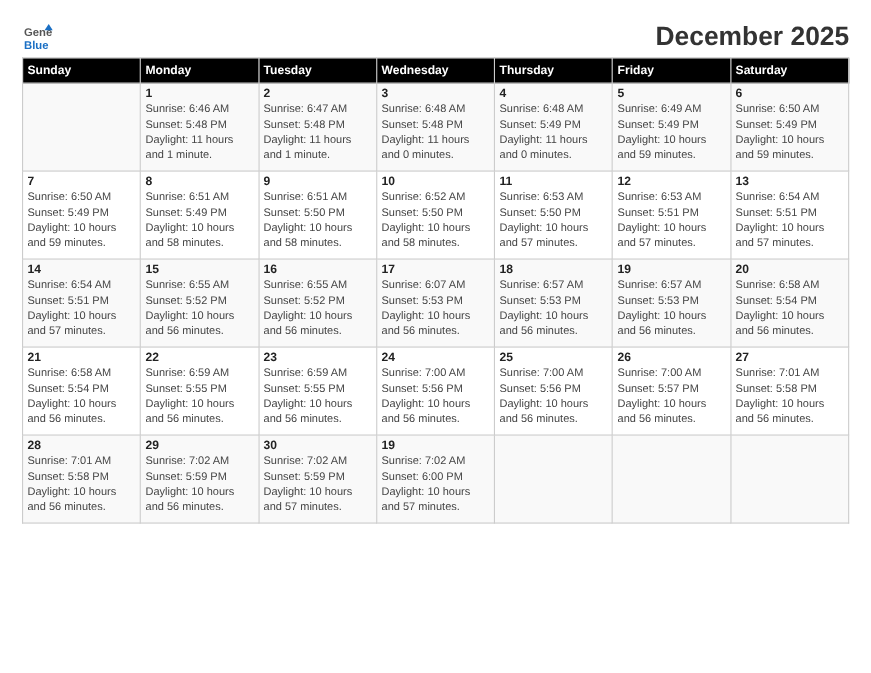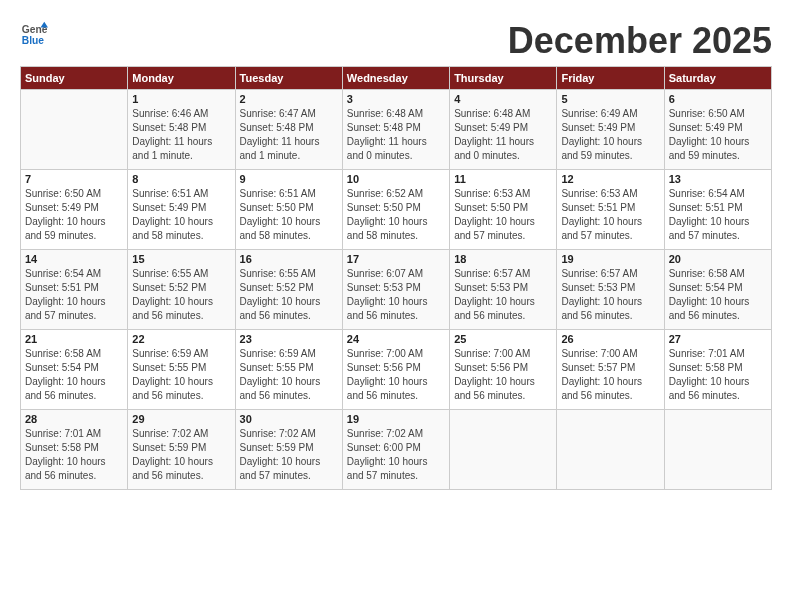--- a/index.html
+++ b/index.html
@@ -23,38 +23,38 @@
       font-weight: bold;
       color: #333;
     }
     .logo-icon {
       width: 28px;
       height: 28px;
       margin-right: 2px;
       position: relative;
     }
     .month-title {
-      font-size: 36px;
+      font-size: 24px;
       font-weight: bold;
       color: #333;
       text-align: right;
     }
     .subtitle {
       text-align: right;
       font-size: 14px;
       color: #333;
       margin-bottom: 8px;
     }
     table {
       width: 100%;
       border-collapse: collapse;
       font-size: 10px;
     }
     thead tr th {
-      background-color: #7f1d1d;
+      background-color: #000000;
       color: white;
       padding: 5px 4px;
       text-align: left;
       font-size: 11px;
       font-weight: bold;
       border: 1px solid #ccc;
     }
     tbody tr td {
       border: 1px solid #ccc;
       vertical-align: top;

